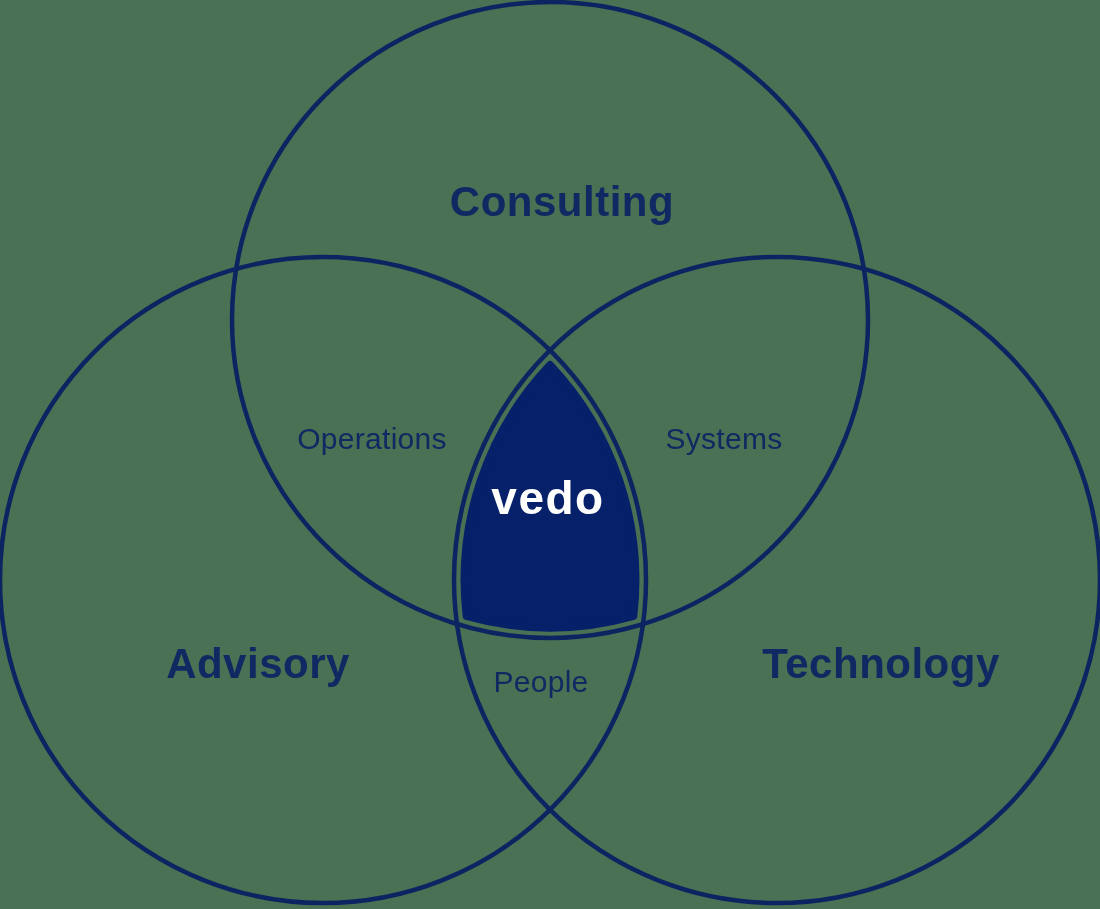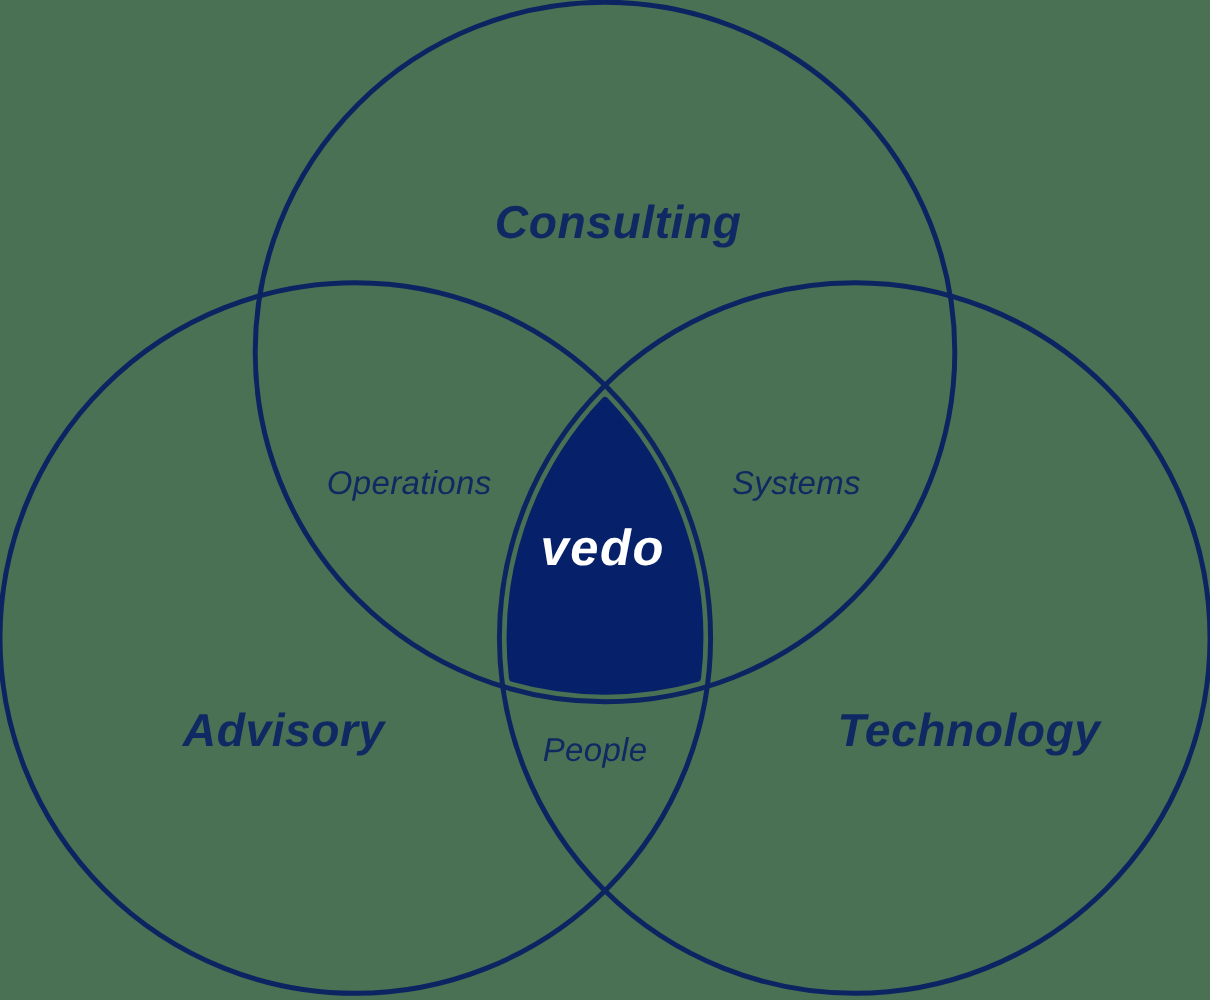--- a/index.html
+++ b/index.html
@@ -10,21 +10,20 @@
     width: 1100px;
     height: 909px;
     background: #4a7153;
     overflow: hidden;
     font-family: "Liberation Sans", sans-serif;
   }
   .venn-wrap {
     position: relative;
     width: 1100px;
     height: 909px;
-    font-style: italic;
   }
   svg { display: block; }
   .circle-outline {
     fill: none;
     stroke: #0c2562;
     stroke-width: 4.5;
   }
   .center-fill {
     fill: #06216a;
     stroke: #06216a;

